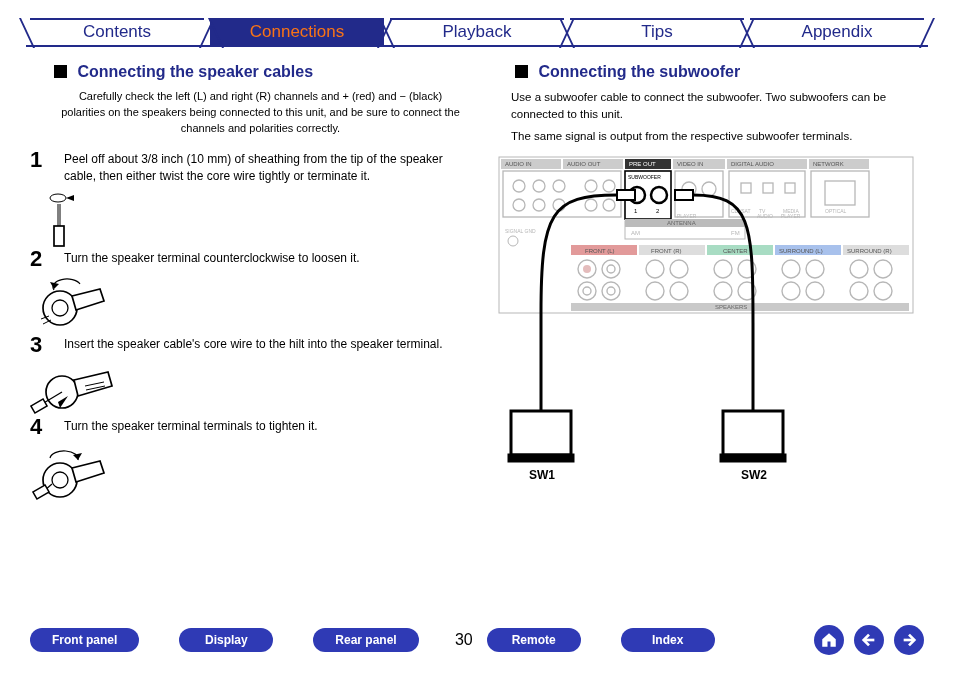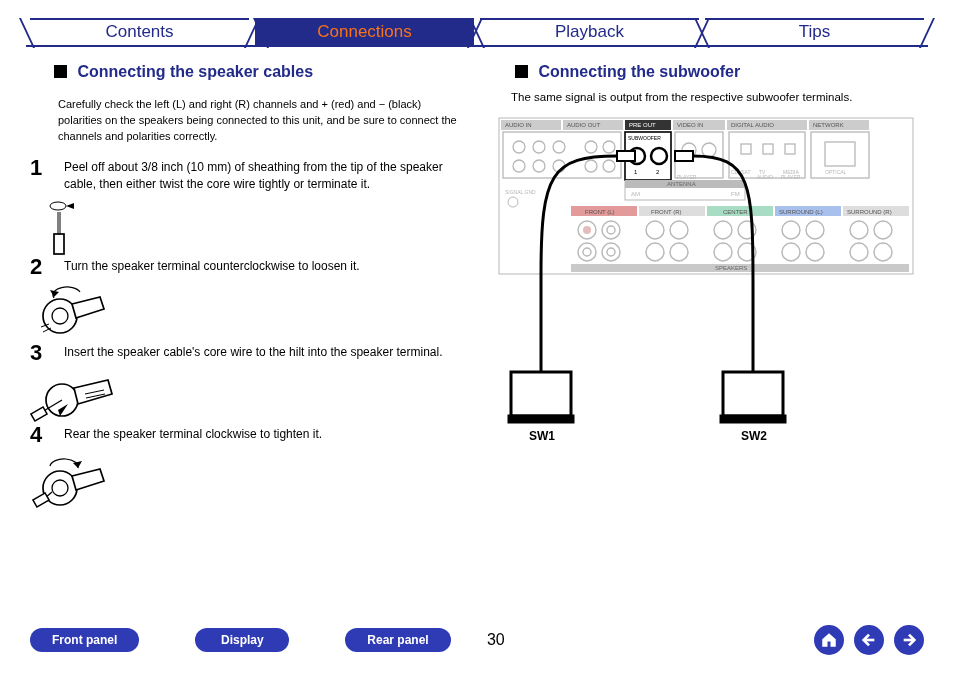--- a/index.html
+++ b/index.html
@@ -66,21 +66,21 @@
     margin-left:-4px;margin-right:-4px;
   }
   
   .cols{display:flex;gap:28px;height:510px;}
   .col{flex:1;min-width:0;}
   h2.sec{
     font-size:16px;margin:0 0 8px 0;color:var(--nav-blue);font-weight:bold;padding-left:24px;
   }
   h2.sec .sq{display:inline-block;width:13px;height:13px;background:#000;margin-right:6px;
     vertical-align:-1px;}
-  p.lead{font-size:11px;line-height:1.45;margin:16px 0 12px 0;padding-left:28px;}
+  p.lead{font-size:11px;line-height:1.45;margin:8px 0 12px 0;padding-left:28px;text-align:center;}
   p.lead2{font-size:11.5px;line-height:1.45;margin:0 0 6px 0;padding-left:20px;}
   .steps{padding-left:0;}
   .step{display:flex;gap:12px;margin-bottom:6px;}
   .step .num{font-size:22px;font-weight:bold;width:22px;flex-shrink:0;line-height:1;}
   .step .txt{font-size:12px;font-weight:normal;line-height:1.4;padding-top:2px;}
   svg{display:block;}
   
   .bottom{
     position:absolute;left:30px;right:30px;bottom:18px;
     display:flex;align-items:center;gap:14px;
@@ -89,21 +89,21 @@
     background:var(--bright-blue);color:#fff;font-size:12px;font-weight:bold;
     padding:0 22px;height:24px;line-height:24px;border-radius:12px;cursor:pointer;
     min-width:94px;text-align:center;
   }
   .pagen{font-size:16px;min-width:40px;text-align:right;}
   .spacer{flex:1;}
   .circ{
     width:30px;height:30px;border-radius:50%;background:var(--bright-blue);
     display:flex;align-items:center;justify-content:center;cursor:pointer;color:#fff;
   }
-  .bottom-left{display:flex;gap:56px;align-items:center;}
+  .bottom-left{display:flex;gap:40px;align-items:center;}
   .bottom-right{display:flex;gap:10px;align-items:center;}
 </style>
 </head>
 <body>
 
 <div class="topnav">
   <div class="tab">
     <span class="tabline"></span><span class="slashL"></span><span class="slashR"></span>
     <span>Contents</span>
   </div>
@@ -111,20 +111,24 @@
     <span class="slashL"></span><span class="slashR"></span>
     <span>Connections</span>
   </div>
   <div class="tab">
     <span class="tabline"></span><span class="slashL"></span><span class="slashR"></span>
     <span>Playback</span>
   </div>
   <div class="tab">
     <span class="tabline"></span><span class="slashL"></span><span class="slashR"></span>
     <span>Tips</span>
+  </div>
+  <div class="tab">
+    <span class="tabline"></span><span class="slashL"></span><span class="slashR"></span>
+    <span>Appendix</span>
   </div>
 </div>
 <div class="topnav-rule"></div>
 
 <div class="cols">
 
   <div class="col">
     <h2 class="sec">
       <span class="sq"></span>
       <span>Connecting the speaker cables</span>
@@ -174,41 +178,42 @@
           <line x1="55" y1="24" x2="74" y2="20" stroke="#000" stroke-width="1"></line>
           <line x1="56" y1="28" x2="75" y2="24" stroke="#000" stroke-width="1"></line>
           <line x1="12" y1="42" x2="32" y2="30" stroke="#000" stroke-width="1.3"></line>
           <rect x="2" y="40" width="14" height="8" transform="rotate(-30 9 44)" fill="#fff" stroke="#000" stroke-width="1.5"></rect>
           <polygon points="28,40 38,34 30,46" fill="#000"></polygon>
         </svg>
       </div>
 
       <div class="step">
         <div class="num">4</div>
-        <div class="txt">Rear the speaker terminal clockwise to tighten it.</div>
+        <div class="txt">Turn the speaker terminal terminals to tighten it.</div>
       </div>
       <div class="illus">
         <svg width="100" height="60" viewBox="0 0 100 60">
           <ellipse cx="30" cy="36" rx="17" ry="17" fill="#fff" stroke="#000" stroke-width="1.7"></ellipse>
           <ellipse cx="30" cy="36" rx="8" ry="8" fill="#fff" stroke="#000" stroke-width="1.3"></ellipse>
           <path d="M42 24 L70 17 L74 29 L46 38 Z" fill="#fff" stroke="#000" stroke-width="1.7"></path>
           <path d="M20 14 a14 8 0 0 1 28 2" fill="none" stroke="#000" stroke-width="1.2"></path>
           <polygon points="48,16 52,9 43,11" fill="#000"></polygon>
           <line x1="15" y1="46" x2="22" y2="40" stroke="#000" stroke-width="1.3"></line>
           <rect x="4" y="44" width="14" height="8" transform="rotate(-30 11 48)" fill="#fff" stroke="#000" stroke-width="1.5"></rect>
         </svg>
       </div>
     </div>
   </div>
 
   <div class="col">
     <h2 class="sec">
       <span class="sq"></span>
       <span>Connecting the subwoofer</span>
     </h2>
+    <p class="lead2">Use a subwoofer cable to connect the subwoofer. Two subwoofers can be connected to this unit.</p>
     <p class="lead2">The same signal is output from the respective subwoofer terminals.</p>
 
     <div style="margin-top:8px;">
       <svg width="430" height="350" viewBox="0 0 430 350">
 
         <rect x="8" y="4" width="414" height="156" fill="none" stroke="var(--dim)" stroke-width="1"></rect>
 
         <g fill="var(--dim)" font-size="6" font-family="Arial">
           <rect x="10" y="6" width="60" height="10" fill="#ccc"></rect>
             <text x="14" y="13" fill="#555">AUDIO IN</text>
@@ -357,20 +362,24 @@
   </div>
 </div>
 
 <div class="bottom">
   <div class="bottom-left">
     <div class="pill">Front panel</div>
     <div class="pill">Display</div>
     <div class="pill">Rear panel</div>
   </div>
   <div class="pagen">30</div>
+  <div class="bottom-left">
+    <div class="pill">Remote</div>
+    <div class="pill">Index</div>
+  </div>
   <div class="spacer"></div>
   <div class="bottom-right">
     <div class="circ">
       <svg width="18" height="18" viewBox="0 0 24 24" fill="#fff">
         <path d="M3 11 L12 3 L21 11 L21 21 L14 21 L14 14 L10 14 L10 21 L3 21 Z"></path>
       </svg>
     </div>
     <div class="circ">
       <svg width="16" height="16" viewBox="0 0 24 24" fill="none" stroke="#fff" stroke-width="4">
         <path d="M20 12 H6"></path>

